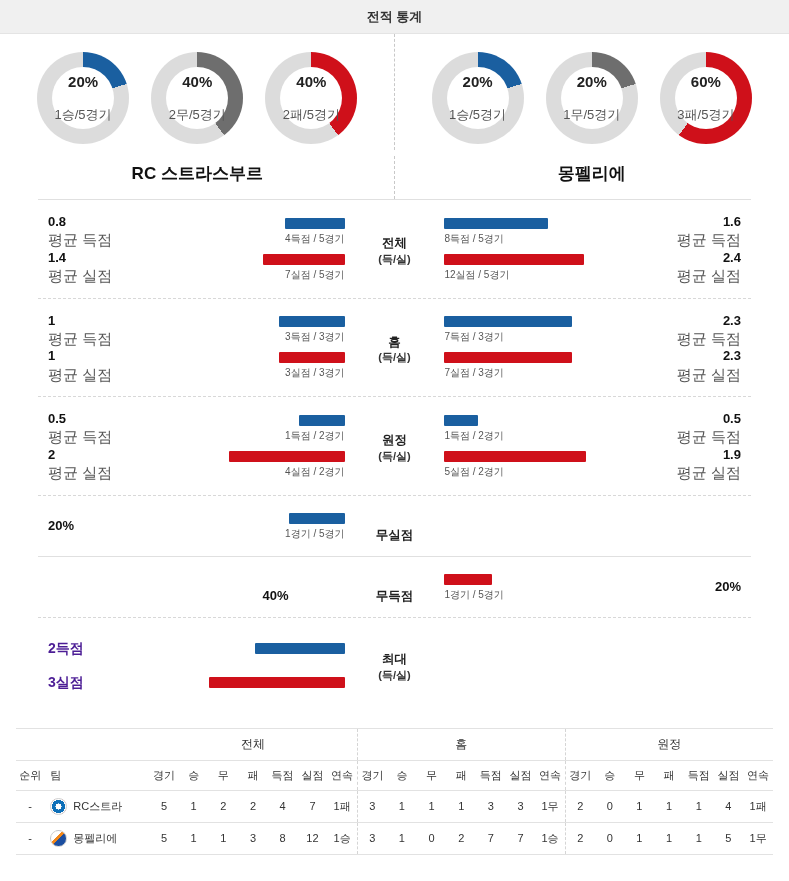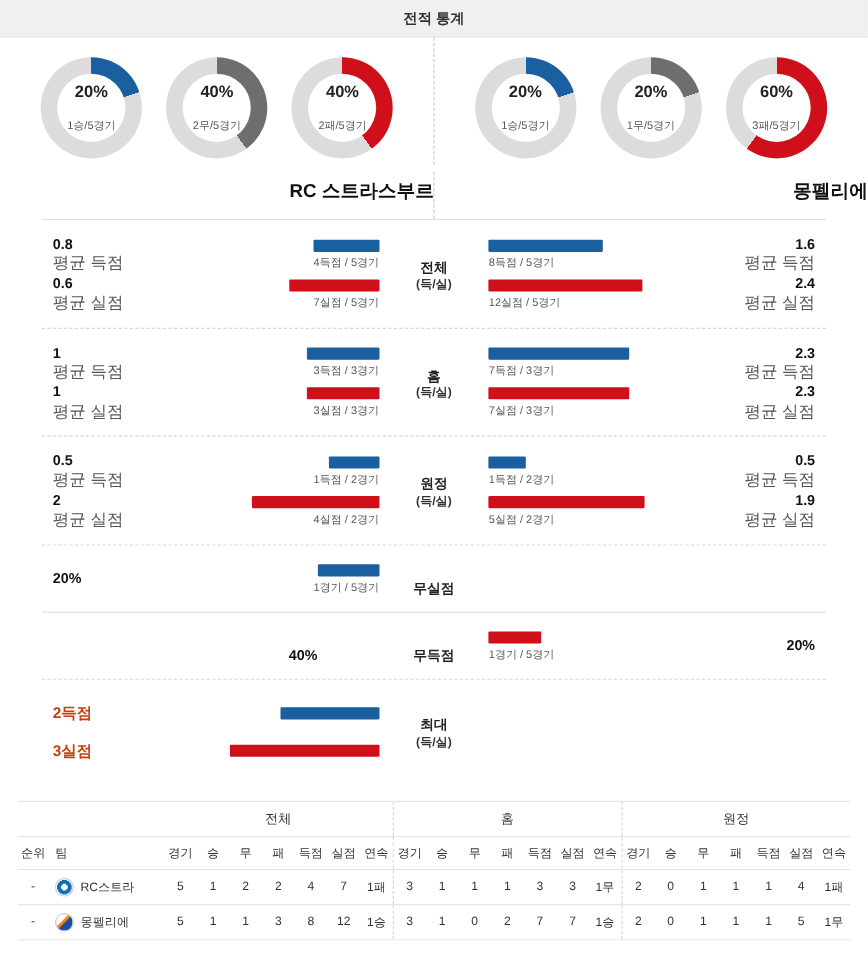--- a/index.html
+++ b/index.html
@@ -44,30 +44,30 @@
     position: absolute;
     width: 62px; height: 62px; border-radius: 50%;
     background: #fff;
     top: 15px; left: 15px;
   }
   .donut .txt {
     position: relative; z-index: 2;
     text-align: center; line-height: 1.15;
   }
   .donut .pct { font-size: 15px; font-weight: bold; color: #222; }
-  .donut .sub { font-size: 10px; color: #555; margin-top: 17px; }
+  .donut .sub { font-size: 13px; color: #555; margin-top: 17px; }
 
   .team-names {
     display: flex;
     margin-top: 6px;
     position: relative;
   }
   .team-name {
     width: 50%;
-    text-align: right;
+    text-align: center;
     font-size: 17px;
     font-weight: bold;
     color: #111;
     padding: 6px 0 14px 0;
   }
   .vline {
     position: absolute;
     left: 394px; top: 0; bottom: 0;
     border-left: 1px dashed #c8c8c8;
   }
@@ -117,21 +117,21 @@
   .center-label {
     width: 14%;
     text-align: center;
     font-size: 12.5px;
     font-weight: bold;
     color: #222;
     line-height: 1.35;
   }
   .center-label .sm { font-size: 11px; font-weight: bold; color: #333; }
 
-  .big-val { font-size: 14px; font-weight: bold; color: #c2410c; }
+  .big-val { font-size: 14px; font-weight: bold; color: #4c1d95; }
 
   
   .table-wrap { margin: 16px 16px 0 16px; }
   table.standings {
     width: 757px;
     border-collapse: collapse;
     font-size: 11px;
     color: #333;
   }
   table.standings th, table.standings td {
@@ -256,21 +256,21 @@
             </div>
             <div class="val-block right">
               <div class="val-num">1.6</div>
               <div class="val-lbl">평균 득점</div>
             </div>
           </div>
         </div>
         <div class="stat-row">
           <div class="side left">
             <div class="val-block left">
-              <div class="val-num">0.6</div>
+              <div class="val-num">1.4</div>
               <div class="val-lbl">평균 실점</div>
             </div>
             <div class="bar-area left">
               <div class="bar red" style="width:82px"></div>
               <div class="bar-cap">7실점 / 5경기</div>
             </div>
           </div>
           <div class="center-label"></div>
           <div class="side right">
             <div class="bar-area right">

